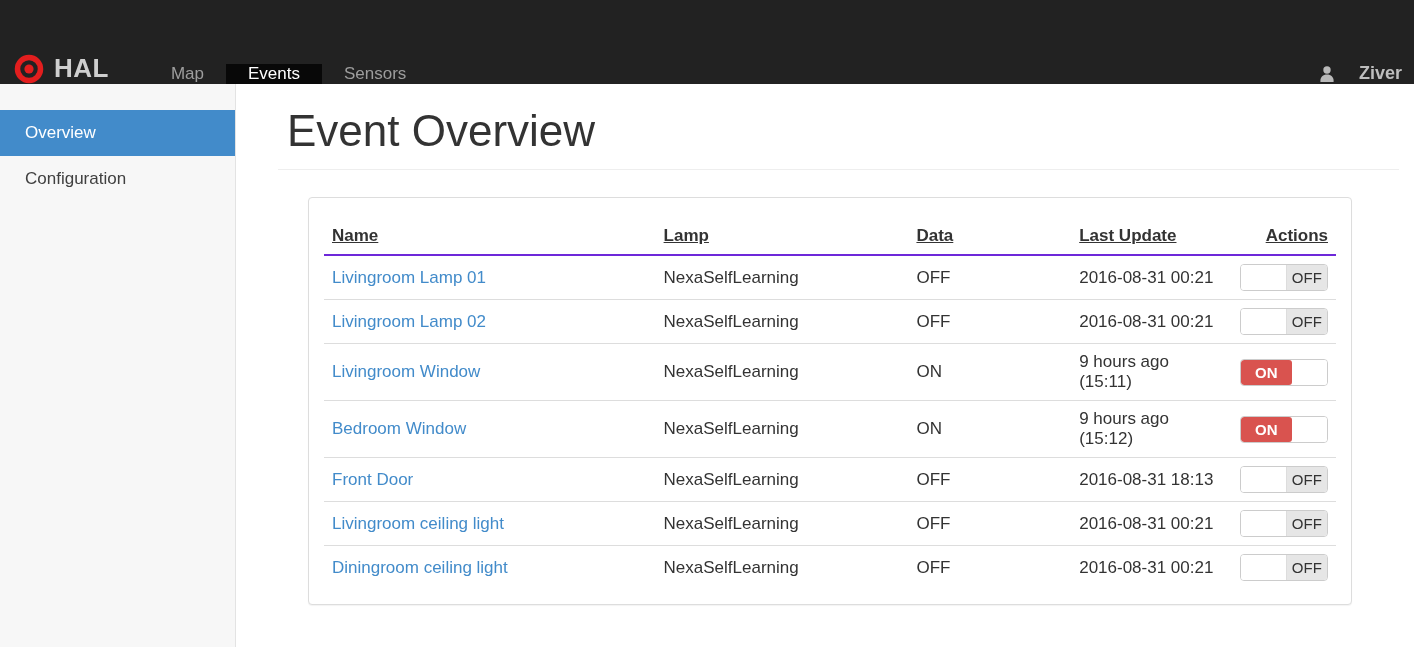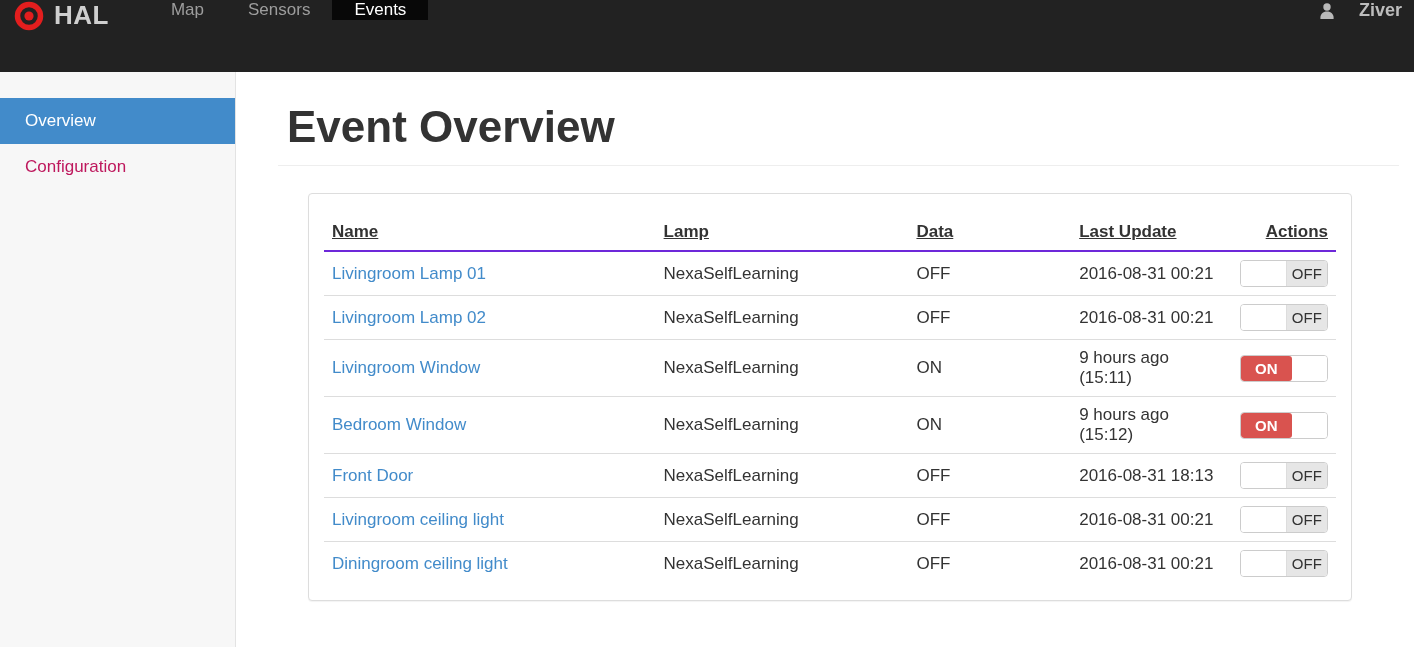--- a/index.html
+++ b/index.html
@@ -5,21 +5,21 @@
   * { box-sizing: border-box; }
   html,body { margin:0; padding:0; }
   body {
     width:1414px; height:647px; overflow:hidden;
     font-family:"Liberation Sans","DejaVu Sans",sans-serif;
     background:#ffffff; color:#333;
   }
 
   
   .navbar {
-    height:72px; background:#222222; display:flex; align-items:flex-start;
+    height:84px; background:#222222; display:flex; align-items:flex-end;
   }
   .brand {
     display:flex; align-items:center; gap:10px;
     padding:0 16px 0 14px; cursor:pointer;
   }
   .brand-text { color:#cfcfcf; font-size:26px; font-weight:bold; letter-spacing:0.5px; }
   .nav-items { display:flex; align-items:stretch; margin-left:24px; }
   .nav-item {
     display:flex; align-items:center; padding:0 22px;
     color:#9d9d9d; font-size:17px; cursor:pointer;
@@ -30,28 +30,28 @@
     padding:0 12px; color:#bdbdbd; font-size:18px; font-weight:bold; cursor:pointer;
   }
 
   
   .layout { display:flex; height:583px; }
   .sidebar {
     width:236px; background:#f7f7f7; border-right:1px solid #e3e3e3;
     padding-top:26px; flex-shrink:0;
   }
   .side-item {
-    padding:13px 25px; font-size:17px; color:#be185d; cursor:pointer;
+    padding:13px 25px; font-size:17px; color:#404040; cursor:pointer;
   }
   .side-item.active { background:#428bca; color:#ffffff; }
 
   .main { flex:1; padding:0 15px 0 42px; overflow:hidden; }
   .page-header { padding:22px 0 13px; border-bottom:1px solid #eeeeee; }
   .page-header h1 {
-    margin:8px 0 0 9px; font-size:44px; font-weight:bold; color:#333;
+    margin:0 0 0 9px; font-size:44px; font-weight:normal; color:#333;
   }
   .panel-wrap { padding:27px 47px 0 30px; }
 
   
   .panel {
     border:1px solid #dddddd; border-radius:4px;
     box-shadow:0 1px 1px rgba(0,0,0,0.05); background:#fff;
   }
   .panel-heading {
     background:#f5f5f5; border-bottom:1px solid #dddddd;
@@ -98,22 +98,22 @@
     <span style="display:flex;">
       <svg width="30" height="30" viewBox="0 0 30 30">
         <circle cx="15" cy="15" r="11.5" fill="none" stroke="#e31e1e" stroke-width="5.5"></circle>
         <circle cx="15" cy="15" r="4.6" fill="#e31e1e"></circle>
       </svg>
     </span>
     <span class="brand-text">HAL</span>
   </div>
   <div class="nav-items">
       <div class="nav-item">Map</div>
+      <div class="nav-item active">Events</div>
       <div class="nav-item">Sensors</div>
-      <div class="nav-item active">Events</div>
     </div>
   <div class="navbar-user">
     <span style="display:flex;">
       <svg width="20" height="20" viewBox="0 0 20 20">
         <circle cx="10" cy="6" r="3.7" fill="#b9b9b9"></circle>
         <path d="M10 10.6c-4.1 0-6.6 2.7-6.6 6.1V18h13.2v-1.3c0-3.4-2.5-6.1-6.6-6.1z" fill="#b9b9b9"></path>
       </svg>
     </span>
     <span>Ziver</span>
   </div>

